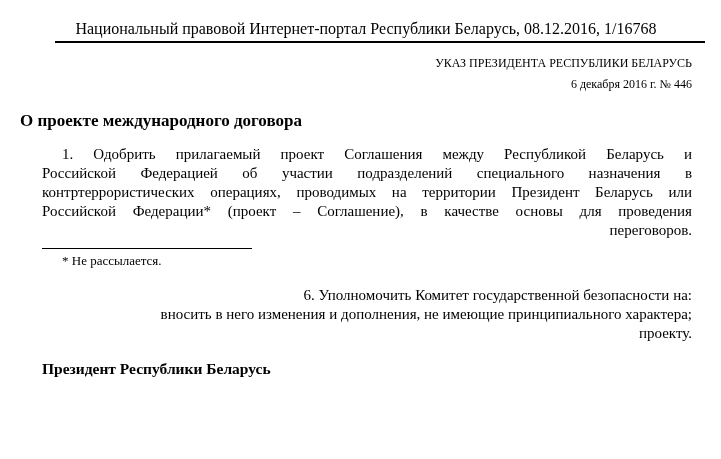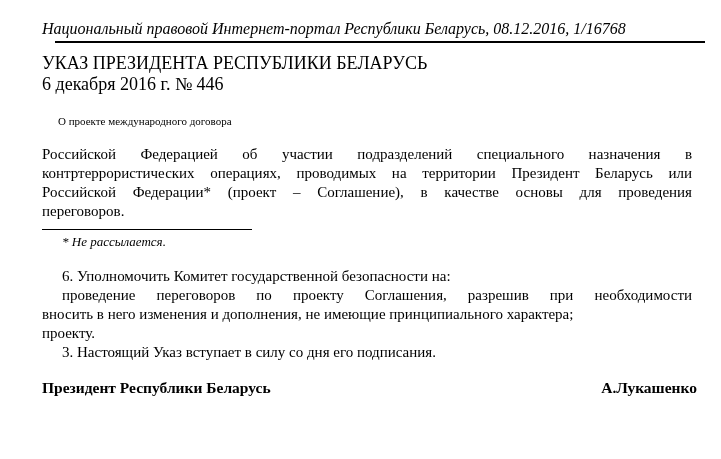--- a/index.html
+++ b/index.html
@@ -15,79 +15,77 @@
     overflow: hidden;
   }
   .page {
     position: relative;
     width: 721px;
     height: 459px;
     background: #ffffff;
   }
   .portal-line {
     margin: 20px 31px 0 42px;
-    text-align: left;
-    font-style: italic;
+    text-align: center;
     font-size: 16px;
     line-height: 18px;
     white-space: nowrap;
   }
   .top-rule {
     margin: 3px 16px 0 55px;
     border: 0;
     border-top: 2px solid #000000;
     height: 0;
   }
   .heading-block {
     margin: 10px 29px 0 42px;
-    text-align: left;
-    font-size: 18px;
+    text-align: right;
+    font-size: 12px;
     line-height: 21px;
   }
   .doc-title {
-    margin: 16px 29px 0 58px;
-    font-weight: normal;
-    font-size: 11px;
+    margin: 16px 29px 0 20px;
+    font-weight: bold;
+    font-size: 17px;
     line-height: 20px;
   }
   .body-block {
     margin: 14px 29px 0 42px;
     font-size: 15px;
     line-height: 19px;
   }
   .body-block.p2 {
     margin-top: 17px;
   }
   .line { width: 650px; }
   .jline {
     text-align: justify;
     text-align-last: justify;
     text-justify: inter-word;
   }
-  .lline { text-align: left; }
+  .lline { text-align: right; }
   .ind { text-indent: 20px; }
   .fn-rule {
     margin: 8px 0 0 42px;
     border: 0;
     border-top: 1.5px solid #000000;
     width: 210px;
     height: 0;
   }
   .footnote {
     margin: 4px 29px 0 42px;
     font-size: 13px;
     line-height: 16px;
     text-indent: 20px;
-    font-style: italic;
   }
   .sig-row {
     display: flex;
     justify-content: space-between;
     align-items: center;
-    margin: 16px 24px 0 42px;
+    margin: 16px 44px 0 42px;
     font-weight: bold;
     font-size: 15.5px;
     line-height: 19px;
   }
 </style>
 </head>
 <body>
 
 <div class="page">
 
@@ -96,36 +94,34 @@
   <div class="top-rule"></div>
 
   <div class="heading-block">
     <div>УКАЗ ПРЕЗИДЕНТА РЕСПУБЛИКИ БЕЛАРУСЬ</div>
     <div>6 декабря 2016 г. № 446</div>
   </div>
 
   <div class="doc-title">О проекте международного договора</div>
 
   <div class="body-block">
+    <div class="line jline ind">1. Одобрить прилагаемый проект Соглашения между Республикой Беларусь и</div>
     <div class="line jline">Российской Федерацией об участии подразделений специального назначения в</div>
     <div class="line jline">контртеррористических операциях, проводимых на территории Президент Беларусь или</div>
     <div class="line jline">Российской Федерации* (проект – Соглашение), в качестве основы для проведения</div>
     <div class="line lline">переговоров.</div>
   </div>
 
   <div class="fn-rule"></div>
 
   <div class="footnote">* Не рассылается.</div>
 
   <div class="body-block p2">
     <div class="line lline ind">6. Уполномочить Комитет государственной безопасности на:</div>
-    <div class="line jline ind">проведение переговоров по проекту Соглашения, разрешив при необходимости</div>
     <div class="line lline">вносить в него изменения и дополнения, не имеющие принципиального характера;</div>
     <div class="line lline">проекту.</div>
-    <div class="line lline ind">3. Настоящий Указ вступает в силу со дня его подписания.</div>
   </div>
 
   <div class="sig-row">
     <span>Президент Республики Беларусь</span>
-    <span>А.Лукашенко</span>
   </div>
 
 </div>
 
 </body></html>

